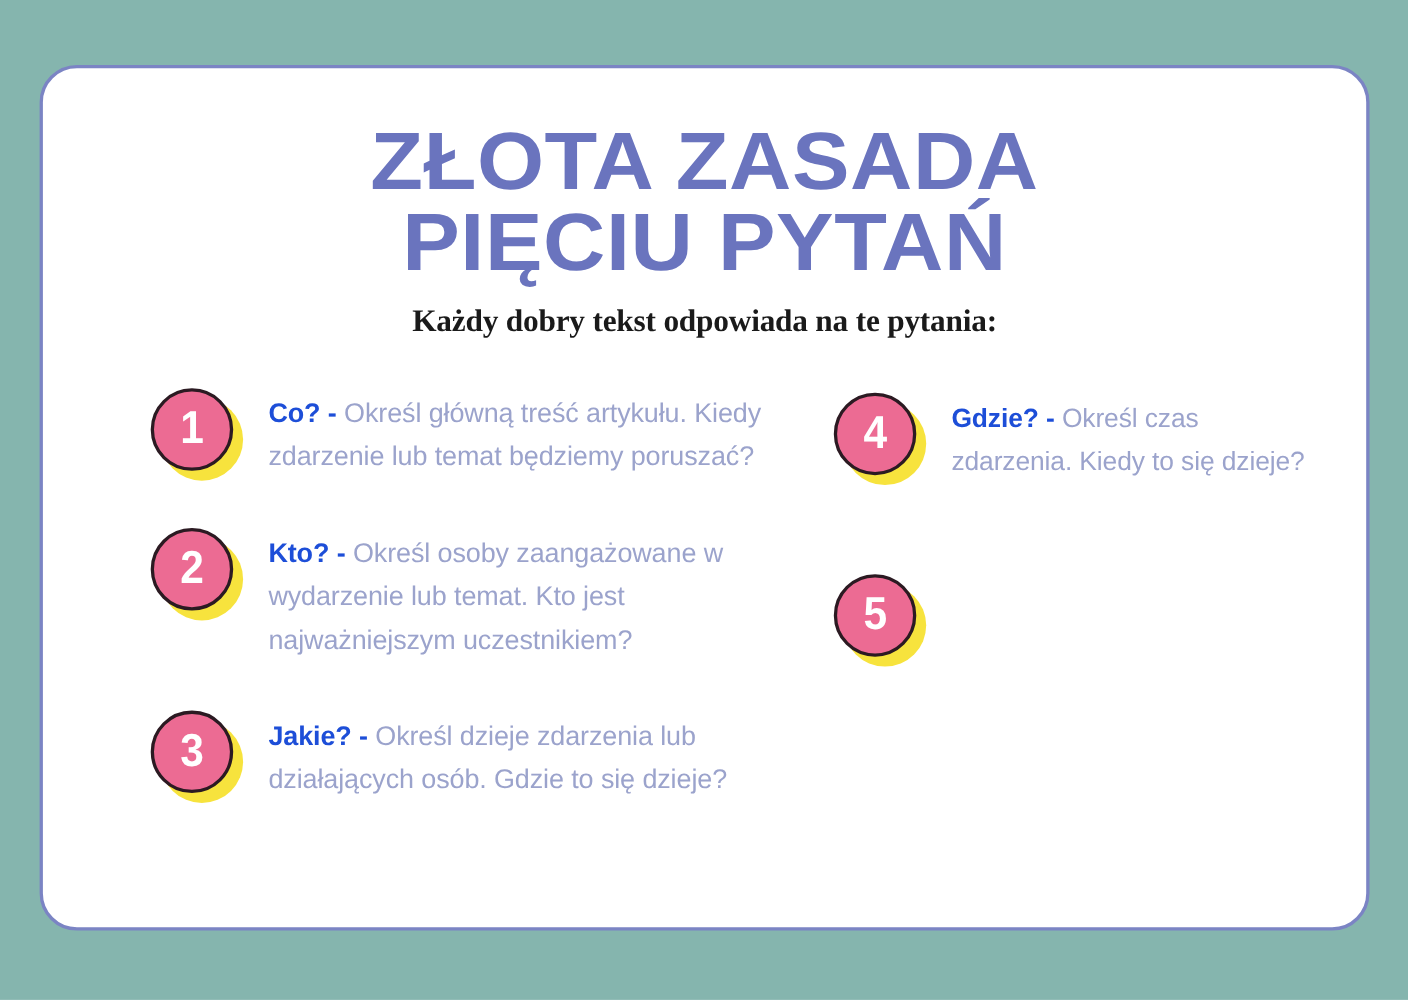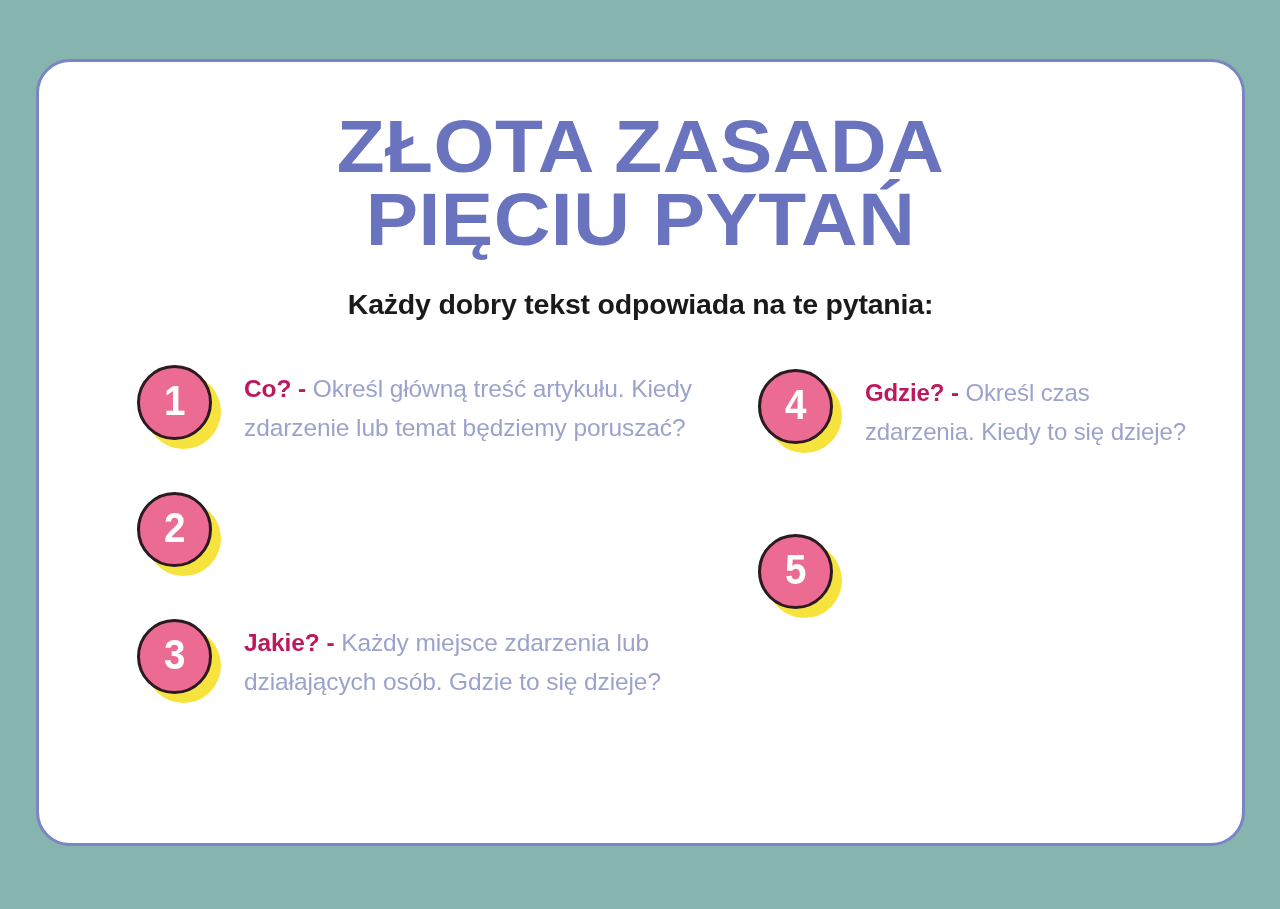--- a/index.html
+++ b/index.html
@@ -52,25 +52,25 @@
     transform: scaleX(1.06);
   }
   .title .line {
     display: block;
     white-space: nowrap;
   }
 
   .subtitle {
     text-align: center;
     color: #1a1a1a;
-    font-family: Liberation Sans, sans-serif;
+    font-family: Liberation Serif, serif;
     font-weight: 700;
     font-size: 28.5px;
     letter-spacing: -0.2px;
-    margin: 31px 0 0 0;
+    margin: 20px 0 0 0;
     white-space: nowrap;
   }
 
   
   .columns {
     display: flex;
     margin-top: 42px;
     align-items: flex-start;
   }
 
@@ -154,21 +154,21 @@
     line-height: 1.62;
     letter-spacing: -0.1px;
   }
 
   .col-right .item-text {
     font-size: 24px;
     line-height: 1.64;
   }
 
   .item-text .lead {
-    color: #be185d;
+    color: #1d4ed8;
     font-weight: 700;
   }
 </style>
 </head>
 <body>
 
 <div class="stage">
   <div class="card">
 
     <h1 class="title">
@@ -194,31 +194,34 @@
           </div>
         </div>
 
         <div class="item">
           <div class="badge">
             <div class="shadow"></div>
             <div class="disc">
               <span class="num">2</span>
             </div>
           </div>
+          <div class="item-text">
+            <span class="lead">Kto? -</span><span> Określ osoby zaangażowane w wydarzenie lub temat. Kto jest najważniejszym uczestnikiem?</span>
+          </div>
         </div>
 
         <div class="item">
           <div class="badge">
             <div class="shadow"></div>
             <div class="disc">
               <span class="num">3</span>
             </div>
           </div>
           <div class="item-text">
-            <span class="lead">Jakie? -</span><span> Każdy miejsce zdarzenia lub działających osób. Gdzie to się dzieje?</span>
+            <span class="lead">Jakie? -</span><span> Określ dzieje zdarzenia lub działających osób. Gdzie to się dzieje?</span>
           </div>
         </div>
 
       </div>
 
       <div class="col col-right">
 
         <div class="item">
           <div class="badge">
             <div class="shadow"></div>

